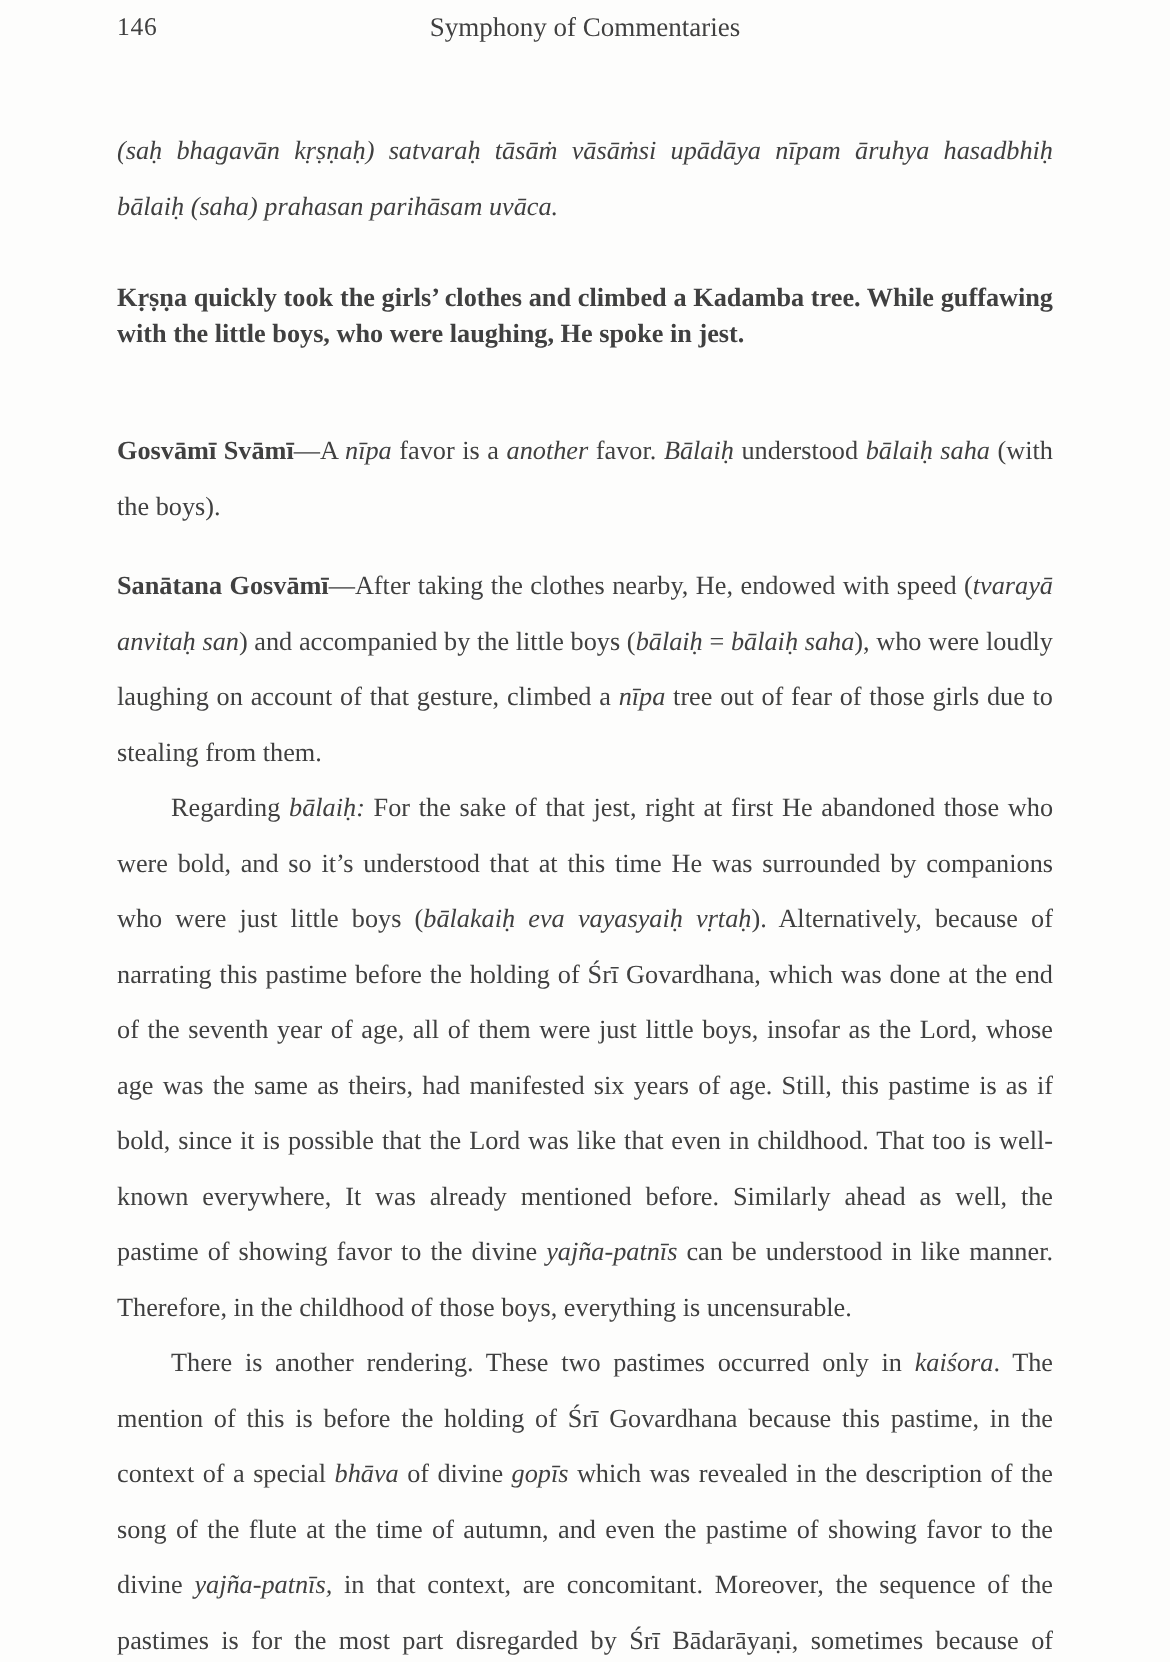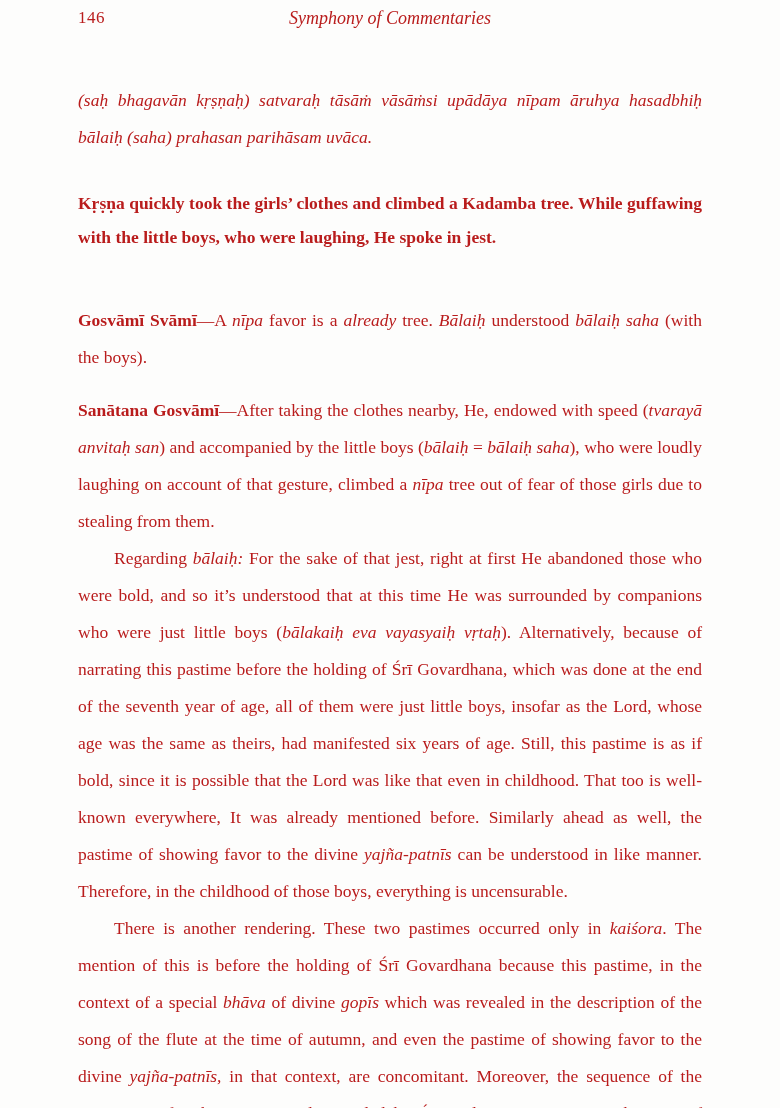--- a/index.html
+++ b/index.html
@@ -6,21 +6,21 @@
     margin: 0;
     padding: 0;
     background: #e8e8e6;
   }
   .page {
     position: relative;
     width: 780px;
     height: 1108px;
     margin: 0 auto;
     background: #fdfdfc;
-    color: #b91c1c;
+    color: #404040;
     font-family: "Liberation Serif", "DejaVu Serif", serif;
     overflow: hidden;
     box-sizing: border-box;
   }
   .header {
     position: relative;
     height: 30px;
     margin: 8px 78px 0 78px;
   }
   .page-number {
@@ -30,49 +30,48 @@
     font-size: 17px;
     letter-spacing: 0.5px;
   }
   .running-title {
     position: absolute;
     left: 0;
     right: 0;
     top: 0;
     text-align: center;
     font-size: 18px;
-    font-style: italic;
   }
   .content {
     margin: 0 78px 0 78px;
     width: 624px;
   }
   p.para {
     margin: 0;
     font-size: 17.5px;
     line-height: 37px;
     text-align: justify;
   }
   p.p-mantra      { margin-top: 44px; }
-  p.p-translation { margin-top: 30px; line-height: 34px; }
+  p.p-translation { margin-top: 30px; line-height: 24px; }
   p.p-commentary  { margin-top: 48px; }
   p.p-commentary2 { margin-top: 16px; }
   p.p-flow        { margin-top: 0; text-indent: 36px; }
   .i  { font-style: italic; }
   .b  { font-weight: bold; }
 </style>
 </head>
 <body>
 
 <div class="page">
   <div class="header">
     <span class="page-number">146</span>
     <span class="running-title">Symphony of Commentaries</span>
   </div>
   <div class="content">
       <p class="para p-mantra"><span class="i">(saḥ bhagavān kṛṣṇaḥ) satvaraḥ tāsāṁ vāsāṁsi upādāya nīpam āruhya hasadbhiḥ bālaiḥ (saha) prahasan parihāsam uvāca.</span></p>
       <p class="para p-translation"><span class="b">Kṛṣṇa quickly took the girls’ clothes and climbed a Kadamba tree. While guffawing with the little boys, who were laughing, He spoke in jest.</span></p>
-      <p class="para p-commentary"><span class="b">Gosvāmī Svāmī</span><span>—A </span><span class="i">nīpa</span><span> favor is a </span><span class="i">already</span><span> tree. </span><span class="i">Bālaiḥ</span><span> understood </span><span class="i">bālaiḥ saha</span><span> (with the boys).</span></p>
+      <p class="para p-commentary"><span class="b">Gosvāmī Svāmī</span><span>—A </span><span class="i">nīpa</span><span> favor is a </span><span class="i">another</span><span> favor. </span><span class="i">Bālaiḥ</span><span> understood </span><span class="i">bālaiḥ saha</span><span> (with the boys).</span></p>
       <p class="para p-commentary2"><span class="b">Sanātana Gosvāmī</span><span>—After taking the clothes nearby, He, endowed with speed (</span><span class="i">tvarayā anvitaḥ san</span><span>) and accompanied by the little boys (</span><span class="i">bālaiḥ</span><span> = </span><span class="i">bālaiḥ saha</span><span>), who were loudly laughing on account of that gesture, climbed a </span><span class="i">nīpa</span><span> tree out of fear of those girls due to stealing from them.</span></p>
       <p class="para p-flow"><span>Regarding </span><span class="i">bālaiḥ:</span><span> For the sake of that jest, right at first He abandoned those who were bold, and so it’s understood that at this time He was surrounded by companions who were just little boys (</span><span class="i">bālakaiḥ eva vayasyaiḥ vṛtaḥ</span><span>). Alternatively, because of narrating this pastime before the holding of Śrī Govardhana, which was done at the end of the seventh year of age, all of them were just little boys, insofar as the Lord, whose age was the same as theirs, had manifested six years of age. Still, this pastime is as if bold, since it is possible that the Lord was like that even in childhood. That too is well-known everywhere, It was already mentioned before. Similarly ahead as well, the pastime of showing favor to the divine </span><span class="i">yajña-patnīs</span><span> can be understood in like manner. Therefore, in the childhood of those boys, everything is uncensurable.</span></p>
       <p class="para p-flow"><span>There is another rendering. These two pastimes occurred only in </span><span class="i">kaiśora</span><span>. The mention of this is before the holding of Śrī Govardhana because this pastime, in the context of a special </span><span class="i">bhāva</span><span> of divine </span><span class="i">gopīs</span><span> which was revealed in the description of the song of the flute at the time of autumn, and even the pastime of showing favor to the divine </span><span class="i">yajña-patnīs,</span><span> in that context, are concomitant. Moreover, the sequence of the pastimes is for the most part disregarded by Śrī Bādarāyaṇi, sometimes because of following the context, sometimes because of an upsurge of a special </span><span class="i">bhāva.</span><span> This was obvious before,</span></p>
     </div>
 </div>
 
 </body></html>

